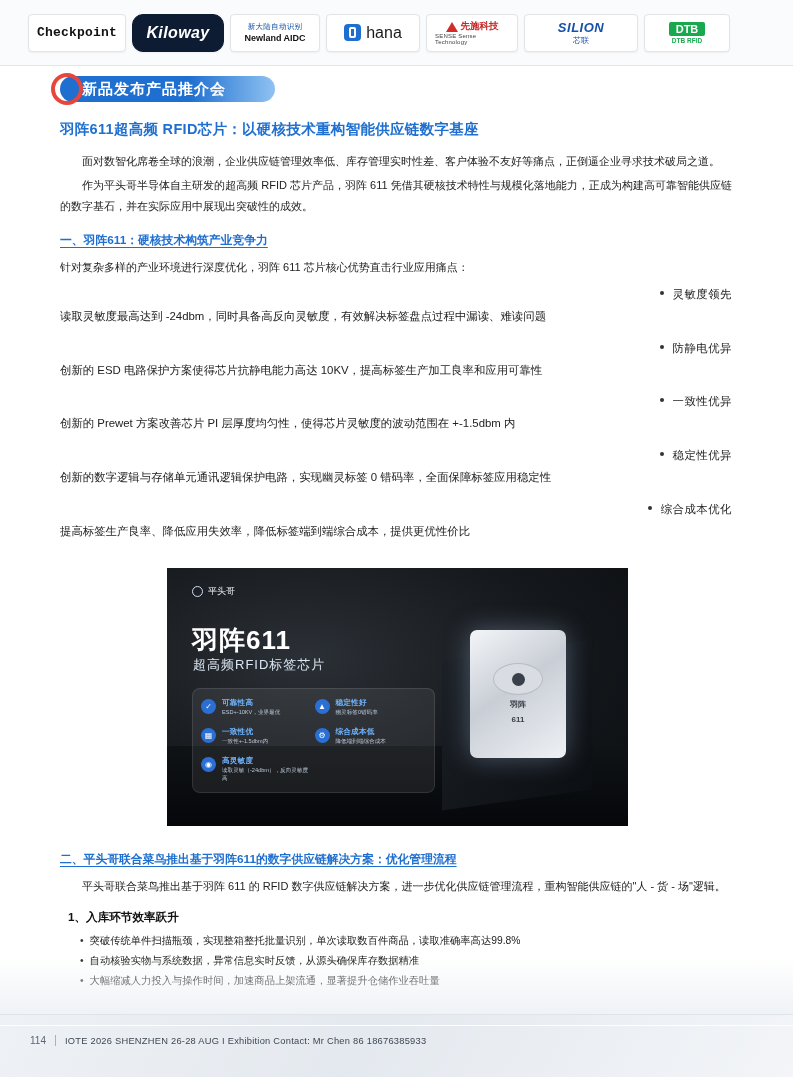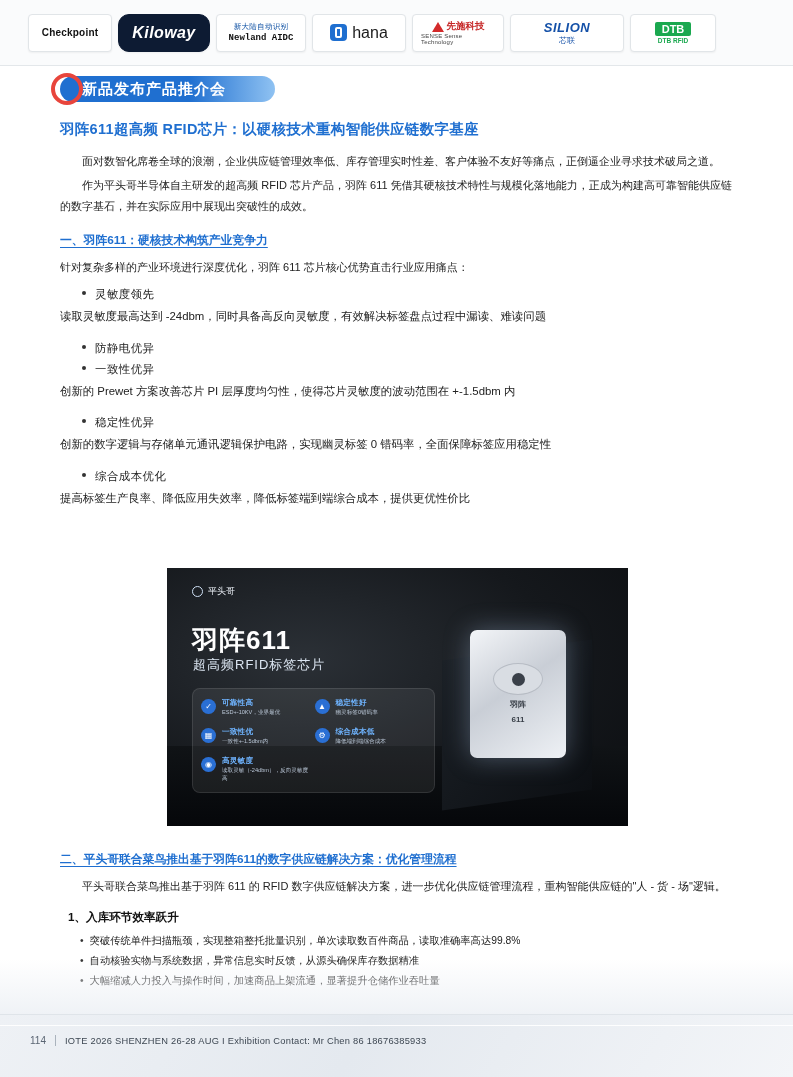--- a/index.html
+++ b/index.html
@@ -22,26 +22,26 @@
   .logo-card{
     height:38px;min-width:84px;
     background:#ffffff;
     border:1px solid #e1e5e8;
     border-radius:4px;
     display:flex;align-items:center;justify-content:center;
     box-sizing:border-box;
     padding:0 8px;
     box-shadow:0 1px 2px rgba(0,0,0,.05);
   }
-  .lg-checkpoint{font-size:10px;font-weight:700;color:#111;letter-spacing:.2px;}
+  .lg-checkpoint{font-size:13px;font-weight:700;color:#111;letter-spacing:.2px;font-family:Liberation Mono, monospace;}
   .lg-kiloway{background:#0d1b33;border-color:#0d1b33;width:92px;border-radius:11px;}
   .lg-kiloway span{color:#fff;font-size:16px;font-weight:700;font-style:italic;letter-spacing:.4px;}
   .lg-newland{flex-direction:column;gap:1px;width:90px;}
   .lg-newland .cn{font-size:7.5px;color:#0b4ea2;font-weight:400;letter-spacing:.3px;}
-  .lg-newland .en{font-size:9px;color:#111;font-weight:700;font-family:Liberation Mono, monospace;}
+  .lg-newland .en{font-size:9px;color:#111;font-weight:700;}
   .lg-hana{gap:5px;width:94px;}
   .lg-hana .mark{width:17px;height:17px;border-radius:4px;background:#1f6fd0;display:block;position:relative;}
   .lg-hana .mark::after{content:"";position:absolute;left:5px;top:3px;width:7px;height:11px;border:2px solid #fff;border-radius:2px;box-sizing:border-box;}
   .lg-hana .txt{font-size:16px;color:#1a1a1a;font-weight:400;}
   .lg-sense{flex-direction:column;gap:0;width:92px;}
   .lg-sense .r1{display:flex;align-items:center;gap:3px;}
   .lg-sense .tri{width:0;height:0;border-left:6px solid transparent;border-right:6px solid transparent;border-bottom:10px solid #d32a2a;}
   .lg-sense .cn{font-size:9.5px;color:#c62828;font-weight:700;}
   .lg-sense .en{font-size:6px;color:#444;letter-spacing:.2px;}
   .lg-silion{flex-direction:column;width:114px;gap:0;}
@@ -78,20 +78,21 @@
   p.para.noindent{text-indent:0;}
   h3.sub{
     font-size:11.8px;color:#1f6fd0;font-weight:700;margin:17px 0 8px 0;
     text-decoration:underline;text-underline-offset:3px;
   }
   .bullets{margin:10px 0 0 0;padding:0;list-style:none;}
   .bullets li{margin:0 0 6px 0;}
   .b-head{
     font-size:11.4px;color:#222;font-weight:400;display:flex;align-items:baseline;gap:9px;
     margin:0 0 4px 22px;
+    justify-content:flex-end;
   }
   .b-head .dot{
     width:4px;height:4px;border-radius:50%;background:#333;display:inline-block;flex:0 0 auto;
     transform:translateY(-3px);
   }
   .b-head .lbl{letter-spacing:.5px;}
   .b-body{font-size:11.4px;line-height:1.8;color:#222;margin:0 0 14px 0;}
 
   
   .fig{
@@ -231,20 +232,21 @@
           <span class="dot"></span>
           <span class="lbl">灵敏度领先</span>
         </div>
       <div class="b-body">读取灵敏度最高达到 -24dbm，同时具备高反向灵敏度，有效解决标签盘点过程中漏读、难读问题</div>
     </li>
     <li>
       <div class="b-head">
           <span class="dot"></span>
           <span class="lbl">防静电优异</span>
         </div>
+      <div class="b-body">创新的 ESD 电路保护方案使得芯片抗静电能力高达 10KV，提高标签生产加工良率和应用可靠性</div>
     </li>
     <li>
       <div class="b-head">
           <span class="dot"></span>
           <span class="lbl">一致性优异</span>
         </div>
       <div class="b-body">创新的 Prewet 方案改善芯片 PI 层厚度均匀性，使得芯片灵敏度的波动范围在 +-1.5dbm 内</div>
     </li>
     <li>
       <div class="b-head">

